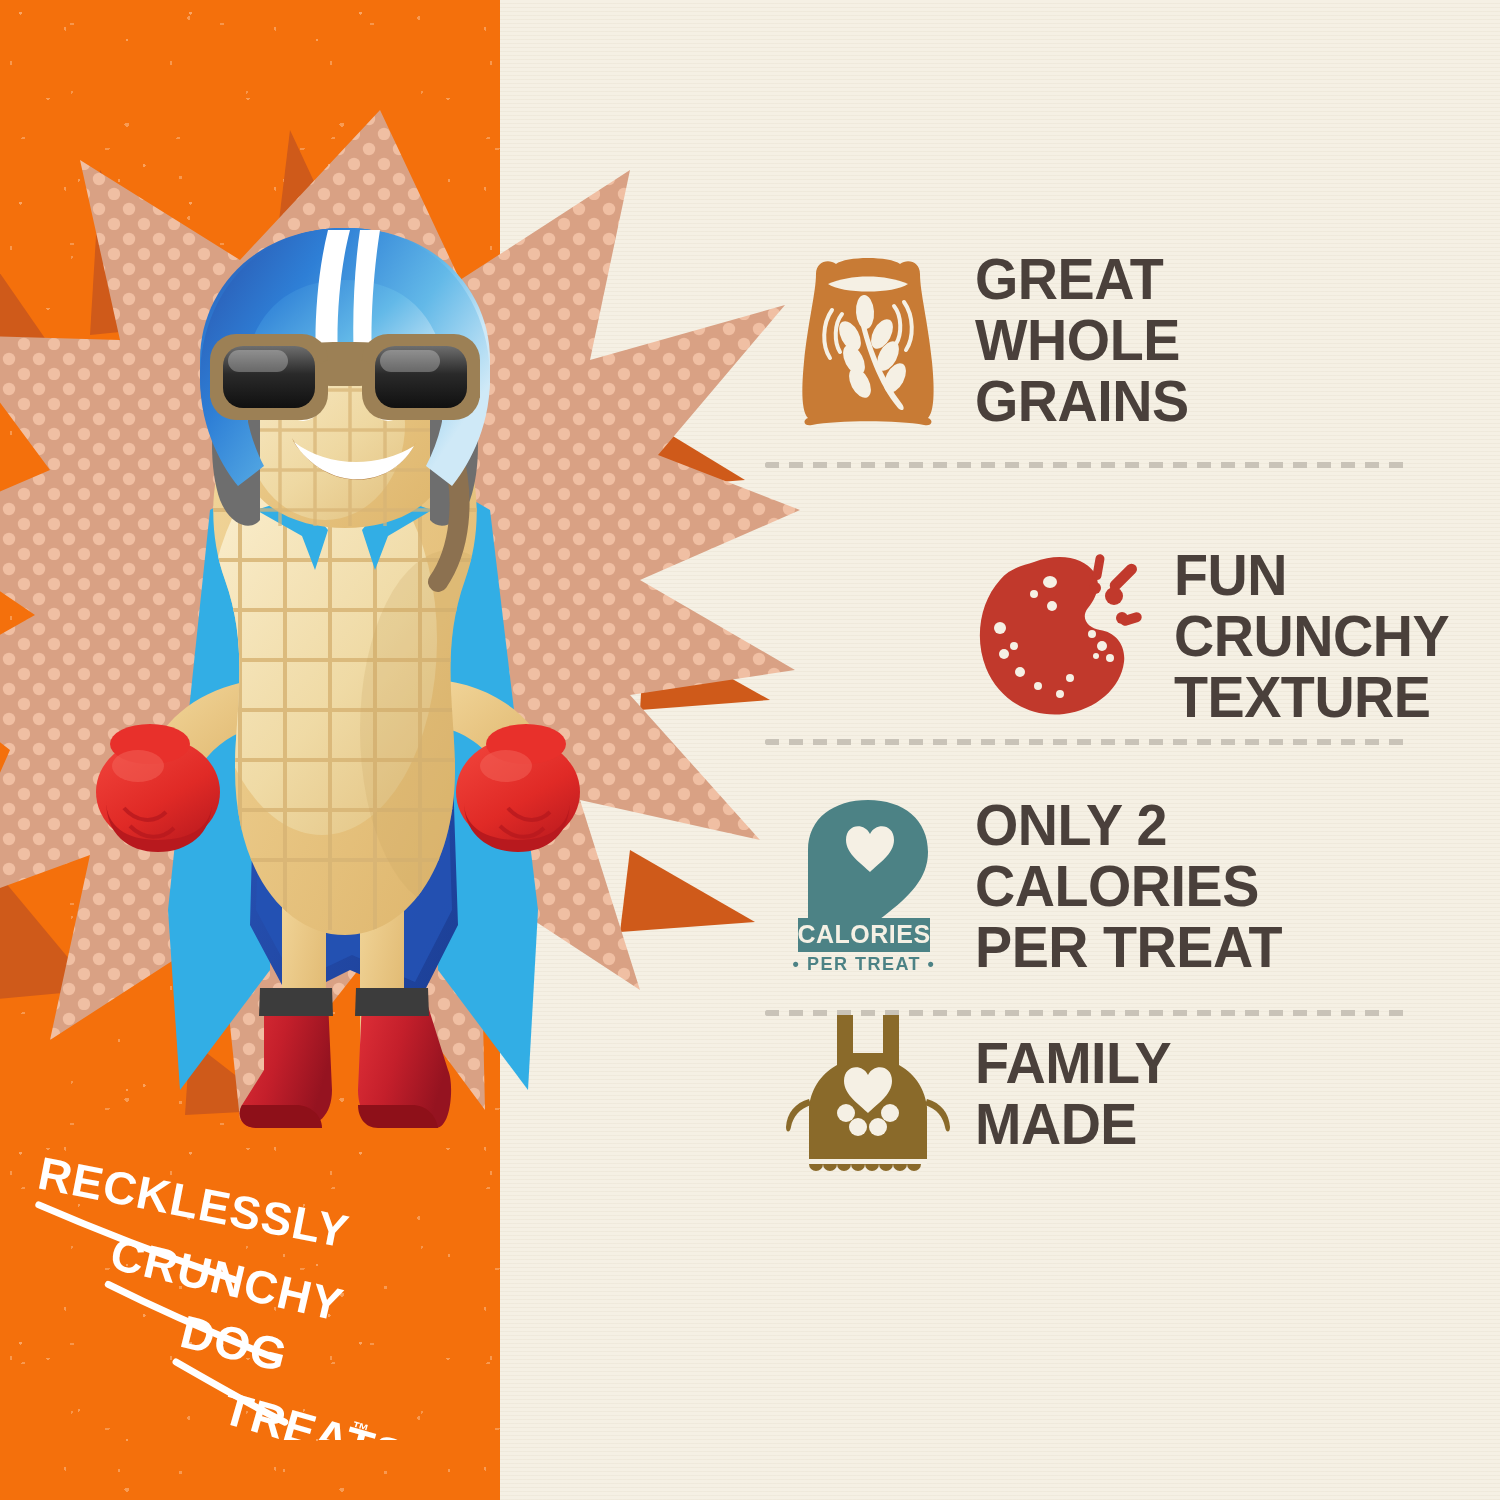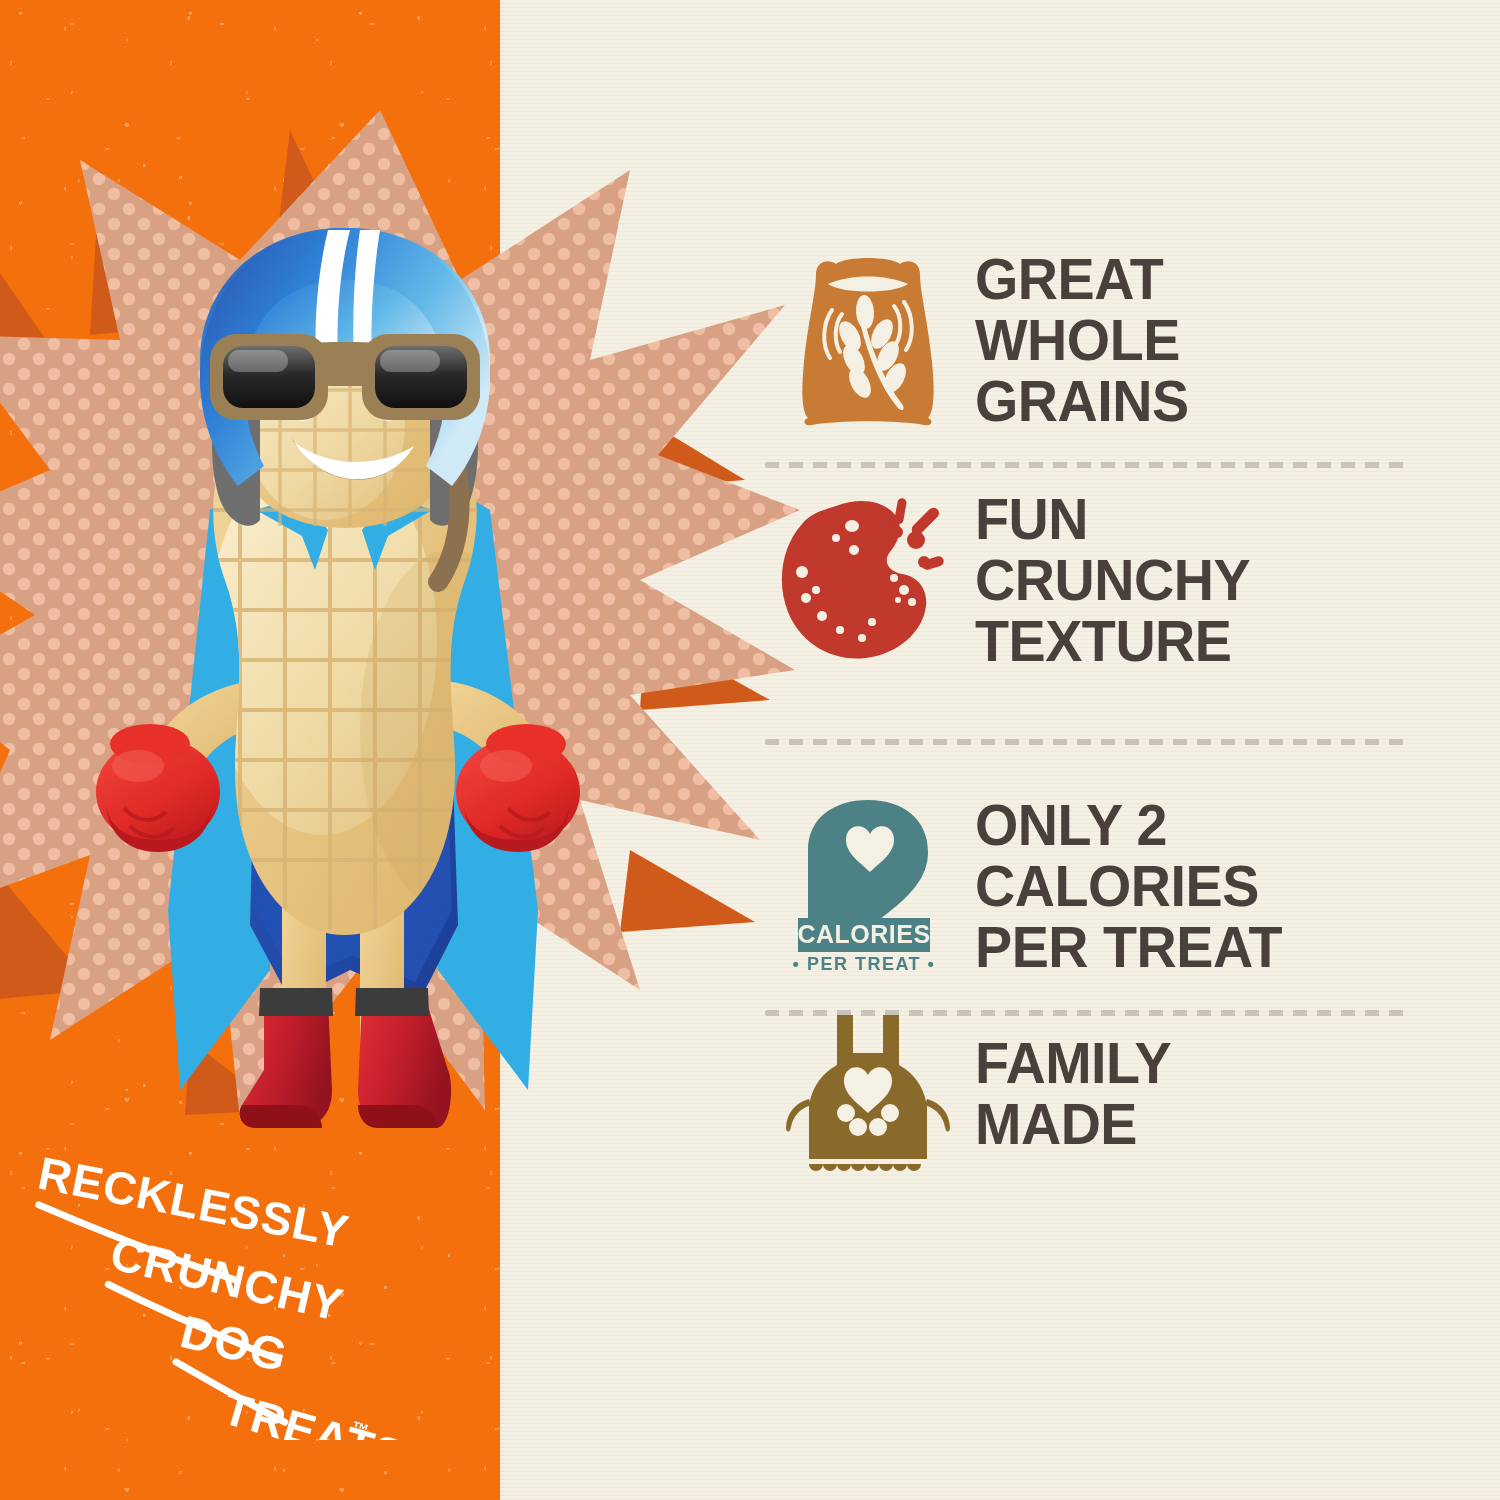--- a/index.html
+++ b/index.html
@@ -77,21 +77,21 @@
   }
   .tagline svg{display:block;}
 
   
   .features{position:absolute;left:760px;top:0;width:700px;height:1394px;}
   .feature-row{
     position:absolute;left:0;width:700px;
     display:flex;align-items:center;
   }
   .feature-row.r1{top:232px;height:215px;}
-  .feature-row.r2{top:472px;height:215px;}
+  .feature-row.r2{top:528px;height:215px;justify-content:flex-end;}
   .feature-row.r3{top:778px;height:215px;}
   .feature-row.r4{top:985px;height:215px;}
 
   .feature-icon{
     width:215px;min-width:215px;height:215px;
     display:flex;align-items:center;justify-content:center;
   }
   .feature-icon svg{display:block;}
   .feature-text{
     font-weight:bold;

